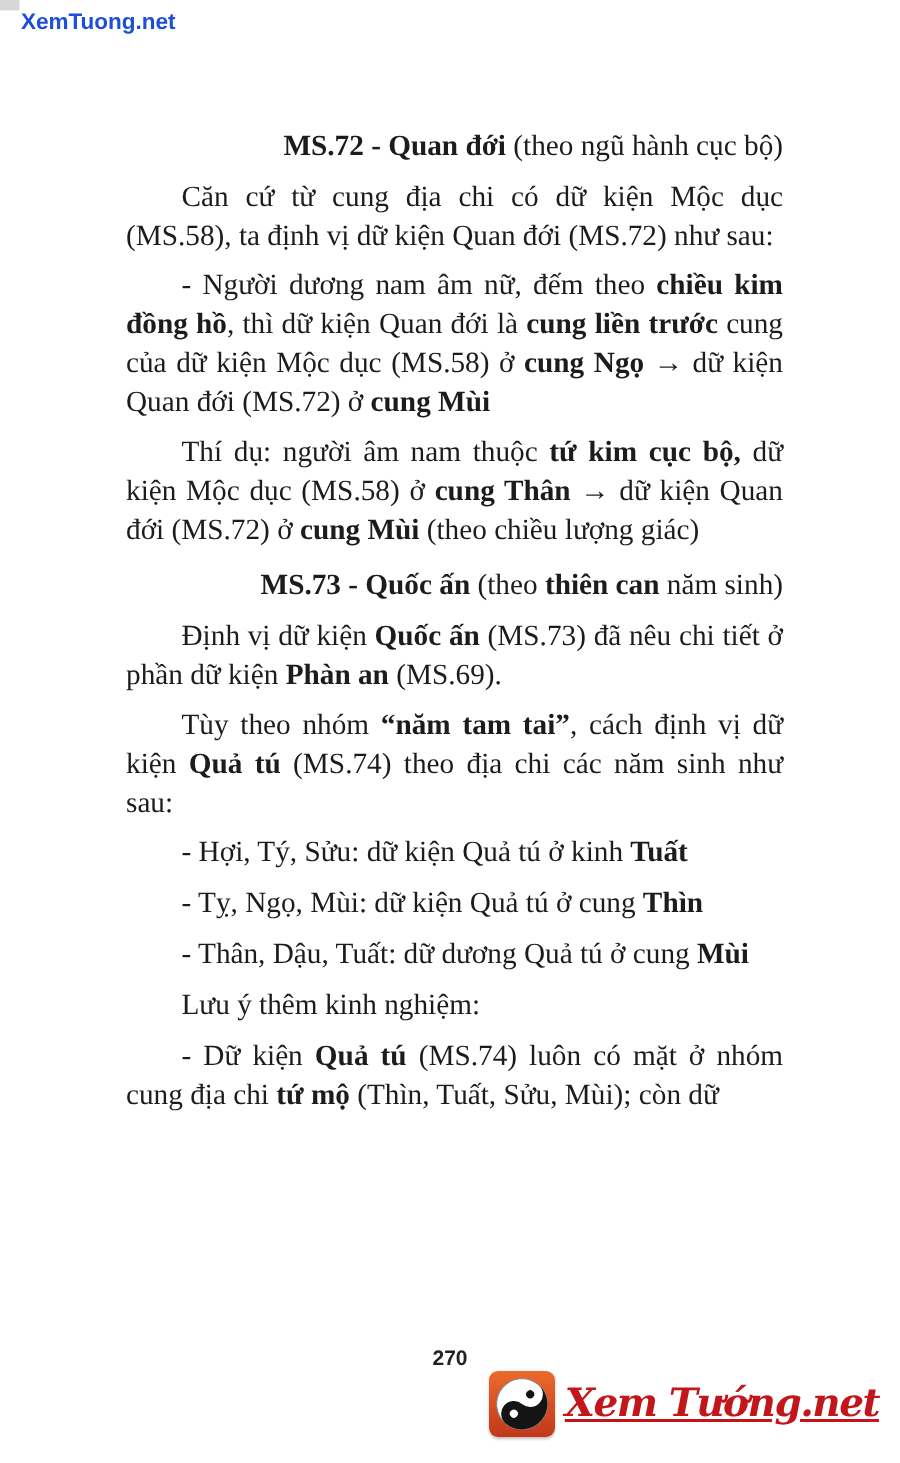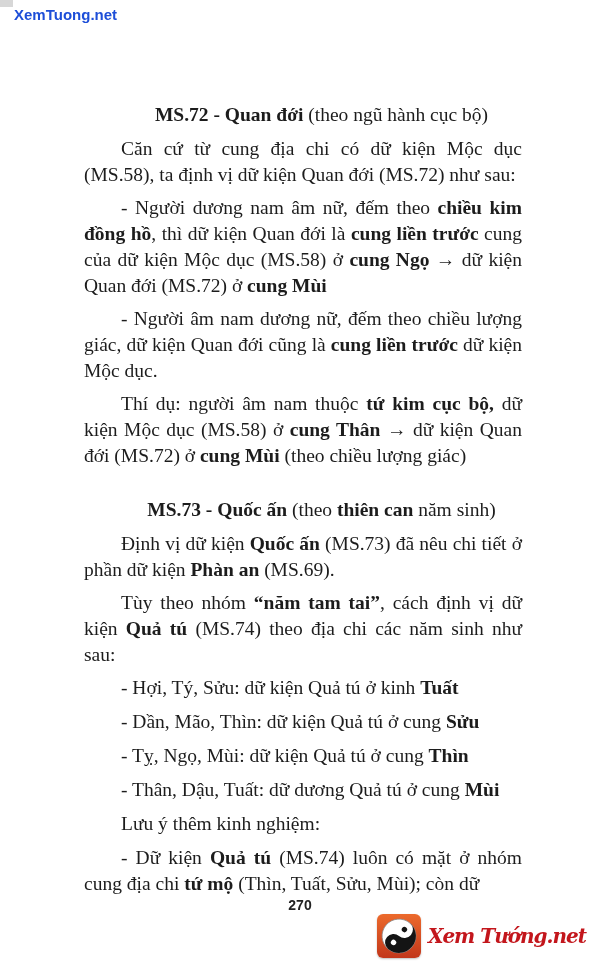--- a/index.html
+++ b/index.html
@@ -29,21 +29,21 @@
     position: absolute;
     left: 84px; top: 74px;
     width: 438px;
   }
   .block {
     margin: 0 0 7px 0;
     font-size: 19.5px;
     line-height: 26px;
     text-indent: 37px;
   }
-  .block.heading { margin: 28px 0 8px 0; text-align: center; }
+  .block.heading { margin: 11px 0 8px 0; text-align: right; }
   .block.para    { text-align: justify; }
   .block.item    { text-align: left; margin-bottom: 8px; }
   .bold { font-weight: bold; }
   .page-number {
     position: absolute; top: 897px; left: 0;
     width: 600px;
     text-align: center;
     font-family: "Liberation Sans", sans-serif;
     font-weight: bold;
     font-size: 14px;
@@ -58,44 +58,43 @@
     border-radius: 6px;
     background: linear-gradient(#ec6a2c, #c2371b);
     display: flex; align-items: center; justify-content: center;
     box-shadow: 0 1px 2px rgba(0,0,0,0.25);
   }
   .logo-square svg { display: block; }
   .logo-text {
     font-family: "DejaVu Serif", serif;
     font-style: italic;
     font-weight: bold;
-    font-size: 20px;
+    font-size: 26px;
     color: #c3161c;
     letter-spacing: -1px;
     white-space: nowrap;
+    text-decoration: underline;
   }
 </style>
 </head>
 <body>
 
 <div class="scan-artifact"></div>
 
 <a class="site-link" href="#">XemTuong.net</a>
 
 <main class="page-body">
     <p class="block heading"><span class="bold">MS.72 - Quan đới</span><span> (theo ngũ hành cục bộ)</span></p>
     <p class="block para"><span>Căn cứ từ cung địa chi có dữ kiện Mộc dục (MS.58), ta định vị dữ kiện Quan đới (MS.72) như sau:</span></p>
     <p class="block para"><span>- Người dương nam âm nữ, đếm theo </span><span class="bold">chiều kim đồng hồ</span><span>, thì dữ kiện Quan đới là </span><span class="bold">cung liền trước</span><span> cung của dữ kiện Mộc dục (MS.58) ở </span><span class="bold">cung Ngọ</span><span> → dữ kiện Quan đới (MS.72) ở </span><span class="bold">cung Mùi</span></p>
-    <p class="block para"><span>- Người âm nam dương nữ, đếm theo chiều lượng giác, dữ kiện Quan đới cũng là </span><span class="bold">cung liền trước</span><span> dữ kiện Mộc dục.</span></p>
     <p class="block para"><span>Thí dụ: người âm nam thuộc </span><span class="bold">tứ kim cục bộ,</span><span> dữ kiện Mộc dục (MS.58) ở </span><span class="bold">cung Thân</span><span> → dữ kiện Quan đới (MS.72) ở </span><span class="bold">cung Mùi</span><span> (theo chiều lượng giác)</span></p>
     <p class="block heading"><span class="bold">MS.73 - Quốc ấn</span><span> (theo </span><span class="bold">thiên can</span><span> năm sinh)</span></p>
     <p class="block para"><span>Định vị dữ kiện </span><span class="bold">Quốc ấn</span><span> (MS.73) đã nêu chi tiết ở phần dữ kiện </span><span class="bold">Phàn an</span><span> (MS.69).</span></p>
     <p class="block para"><span>Tùy theo nhóm </span><span class="bold">“năm tam tai”</span><span>, cách định vị dữ kiện </span><span class="bold">Quả tú</span><span> (MS.74) theo địa chi các năm sinh như sau:</span></p>
     <p class="block item"><span>- Hợi, Tý, Sửu: dữ kiện Quả tú ở kinh </span><span class="bold">Tuất</span></p>
-    <p class="block item"><span>- Dần, Mão, Thìn: dữ kiện Quả tú ở cung </span><span class="bold">Sửu</span></p>
     <p class="block item"><span>- Tỵ, Ngọ, Mùi: dữ kiện Quả tú ở cung </span><span class="bold">Thìn</span></p>
     <p class="block item"><span>- Thân, Dậu, Tuất: dữ dương Quả tú ở cung </span><span class="bold">Mùi</span></p>
     <p class="block item"><span>Lưu ý thêm kinh nghiệm:</span></p>
     <p class="block para"><span>- Dữ kiện </span><span class="bold">Quả tú</span><span> (MS.74) luôn có mặt ở nhóm cung địa chi </span><span class="bold">tứ mộ</span><span> (Thìn, Tuất, Sửu, Mùi); còn dữ</span></p>
   </main>
 
 <div class="page-number">270</div>
 
 <div class="site-logo">
   <span class="logo-square">

